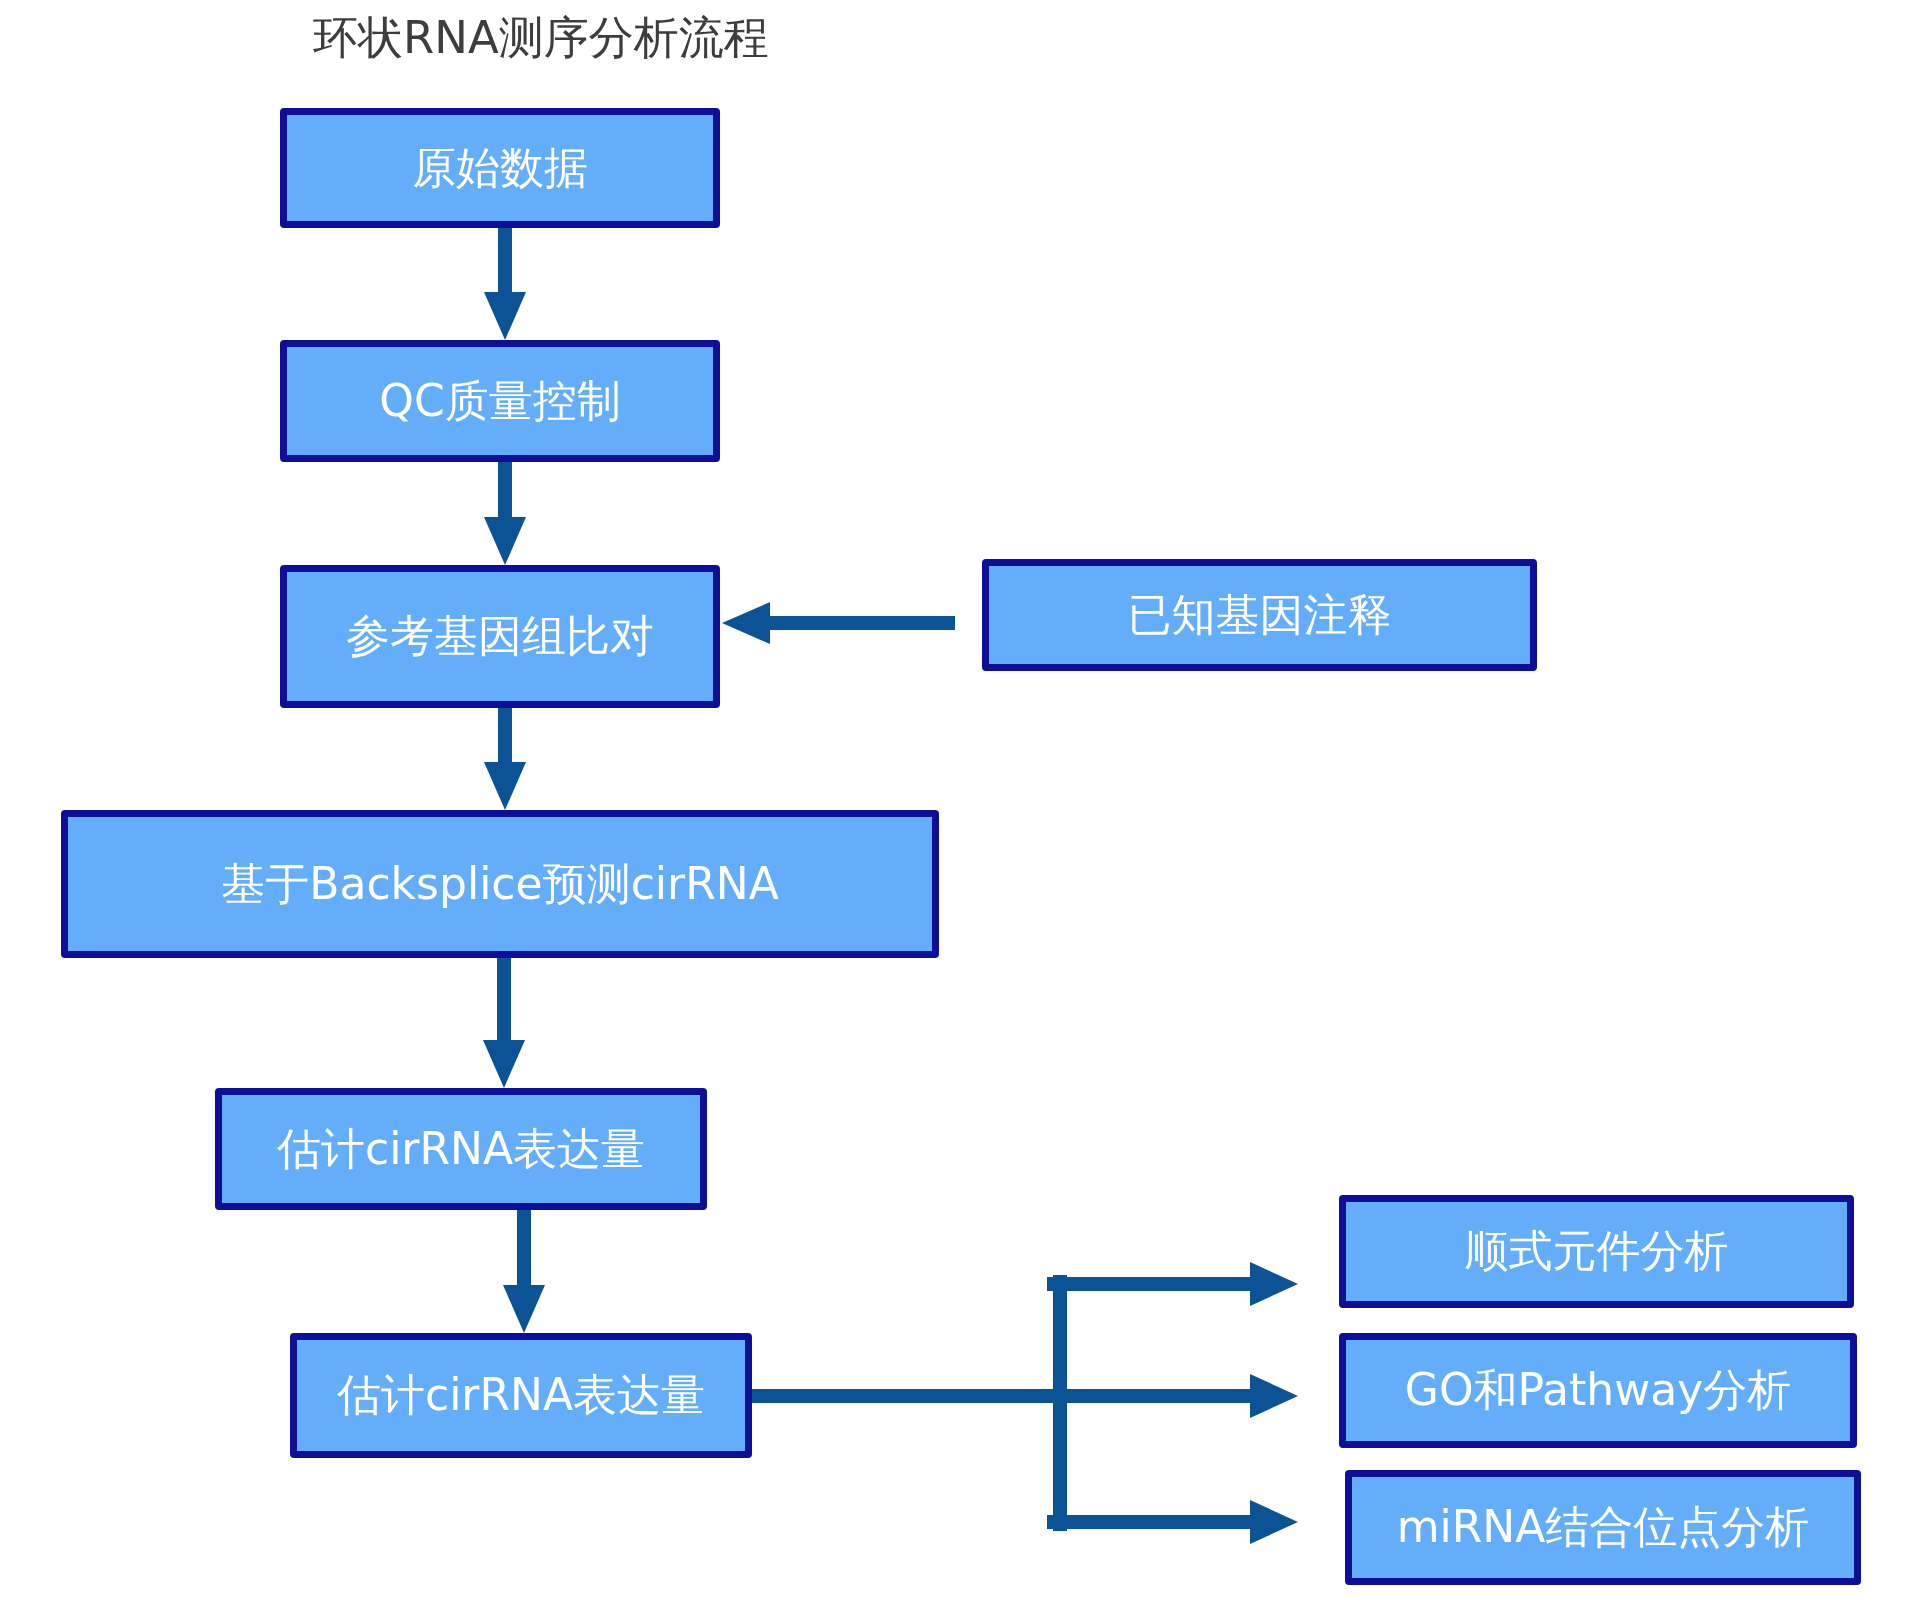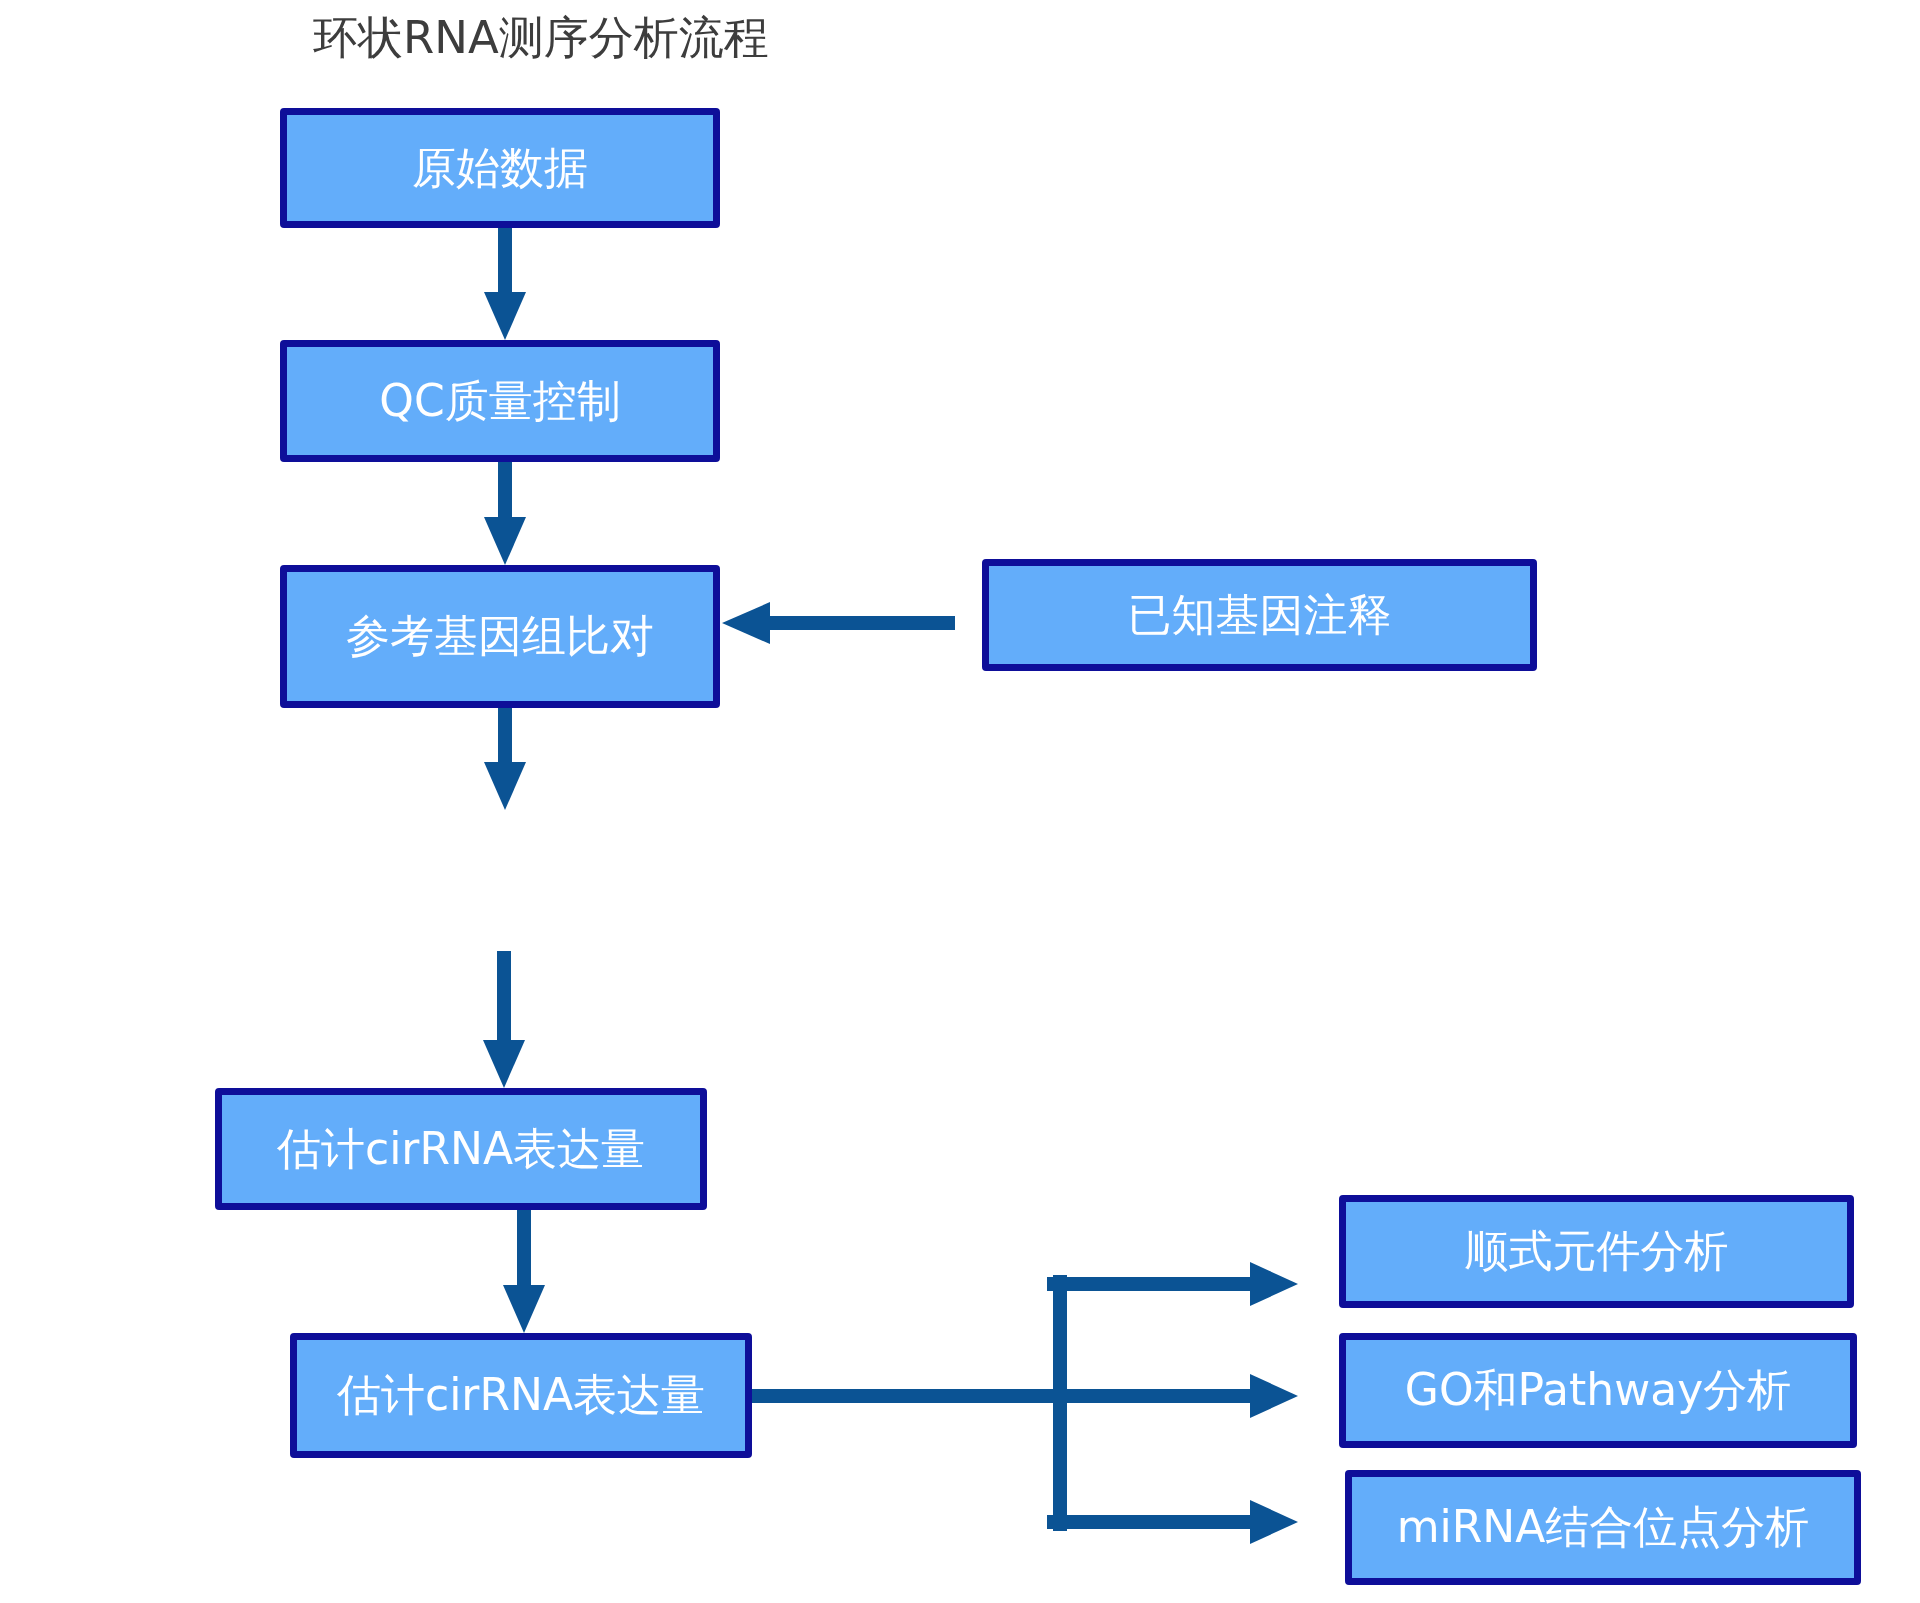--- a/index.html
+++ b/index.html
@@ -118,20 +118,23 @@
   </div>
 
   <div class="node" style="left:280px;top:565px;width:440px;height:143px">
     <span class="node-label">参考基因组比对</span>
   </div>
 
   <div class="node" style="left:982px;top:559px;width:555px;height:112px">
     <span class="node-label">已知基因注释</span>
   </div>
 
+  <div class="node" style="left:61px;top:810px;width:878px;height:148px">
+    <span class="node-label">基于Backsplice预测cirRNA</span>
+  </div>
 
   <div class="node" style="left:215px;top:1088px;width:492px;height:122px">
     <span class="node-label">估计cirRNA表达量</span>
   </div>
 
   <div class="node" style="left:290px;top:1333px;width:462px;height:125px">
     <span class="node-label">估计cirRNA表达量</span>
   </div>
 
   <div class="node" style="left:1339px;top:1195px;width:515px;height:113px">

